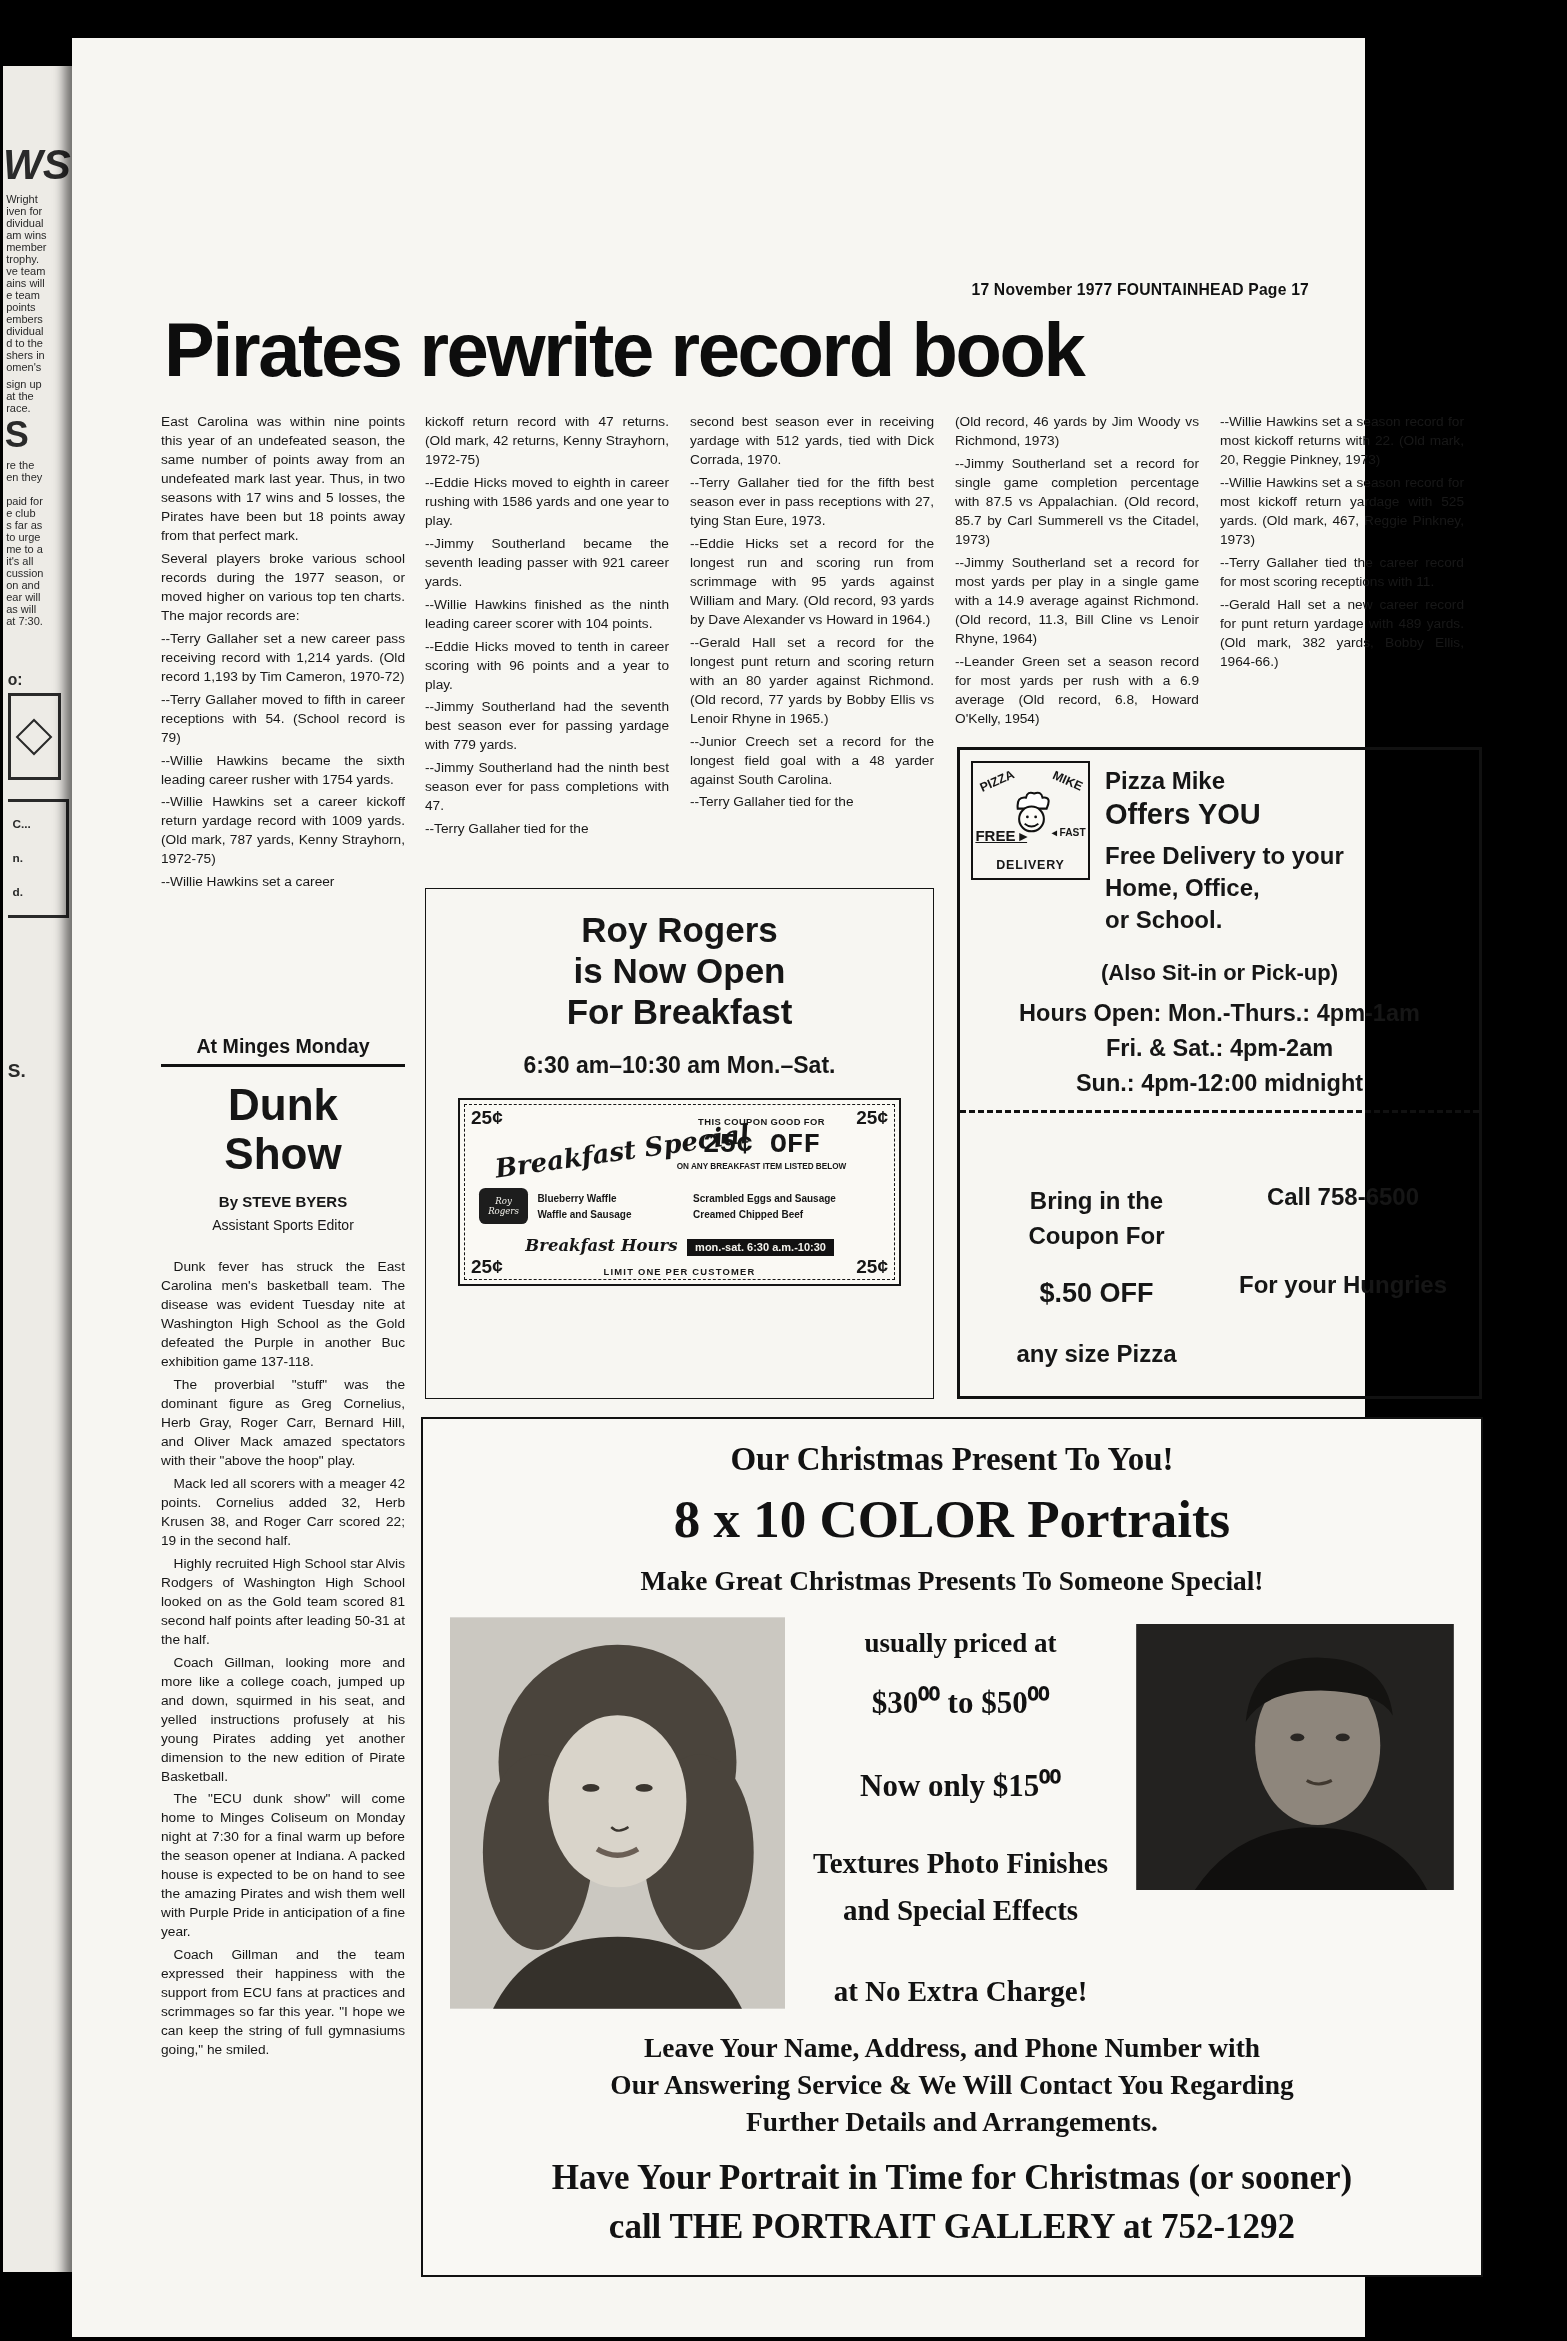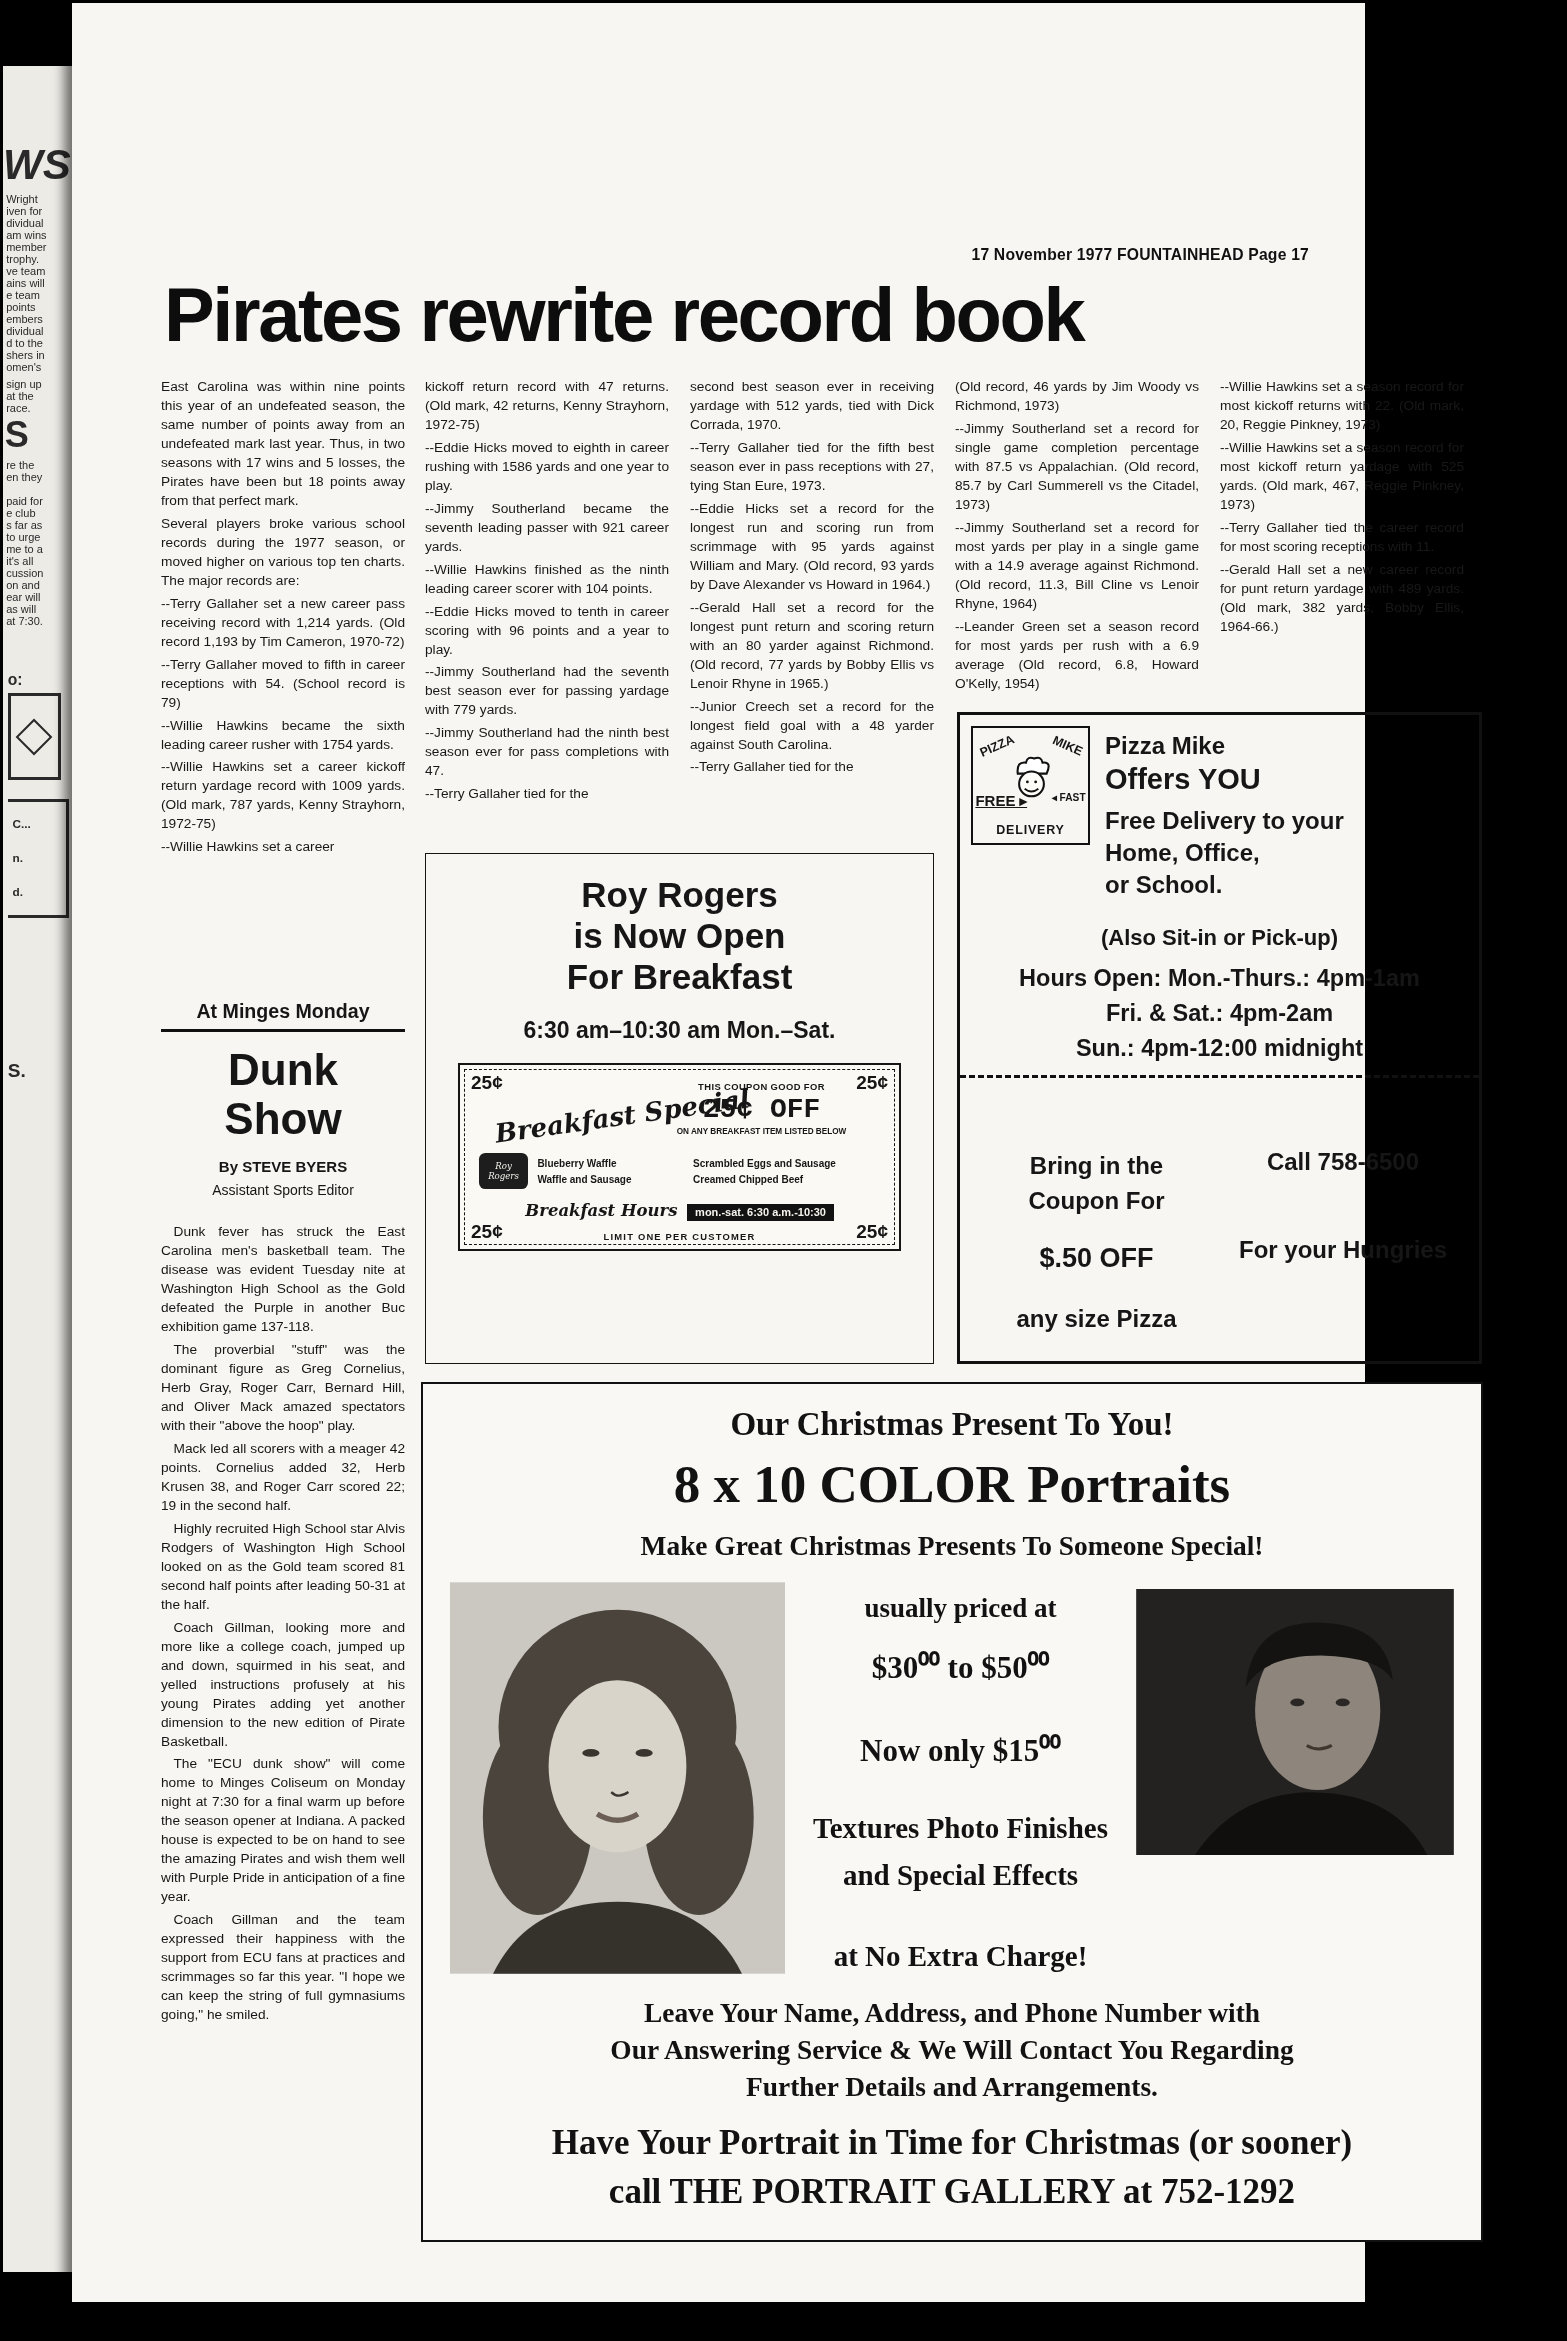--- a/index.html
+++ b/index.html
@@ -24,21 +24,21 @@
   .ls-big3{top:994px;left:4.7px;font-size:19px;}
   .ls-olabel{position:absolute;top:605px;left:4.7px;font-size:15.7px;font-weight:bold;}
   .ls-obox{position:absolute;top:627px;left:4.7px;width:47px;height:81px;border:3.1px solid #2a2a2a;
     display:flex;align-items:center;justify-content:center;}
   .ls-diamond{width:22px;height:22px;border:2.4px solid #2a2a2a;transform:rotate(45deg);}
   .ls-pbox{position:absolute;top:733px;left:4.7px;width:61px;height:119px;border:3.1px solid #2a2a2a;border-left:0;
     box-sizing:border-box;padding:4.7px 4.7px;font-weight:bold;font-size:11.8px;}
   .ls-box-line{line-height:34px;}
   
   .page{
-    position:absolute;left:72px;top:3px;width:1293px;height:2299px;
+    position:absolute;left:72px;top:38px;width:1293px;height:2299px;
     background:#f7f6f2;box-shadow:-7.8px 0 11px rgba(0,0,0,.55);
   }
   .dateline{position:absolute;top:243px;right:56px;font-size:15.7px;font-weight:bold;letter-spacing:0.2px;color:#111;}
   .headline{position:absolute;top:274px;left:92px;margin:0;font-size:76px;font-weight:bold;
     letter-spacing:-2.4px;color:#0d0d0d;white-space:nowrap;line-height:1;}
   
   .newscol{position:absolute;width:244px;font-size:13.7px;line-height:19px;text-align:justify;
     overflow:hidden;color:#181818;}
   .np{margin:0 0 3.9px;}
   .ind{text-indent:12.5px;}

